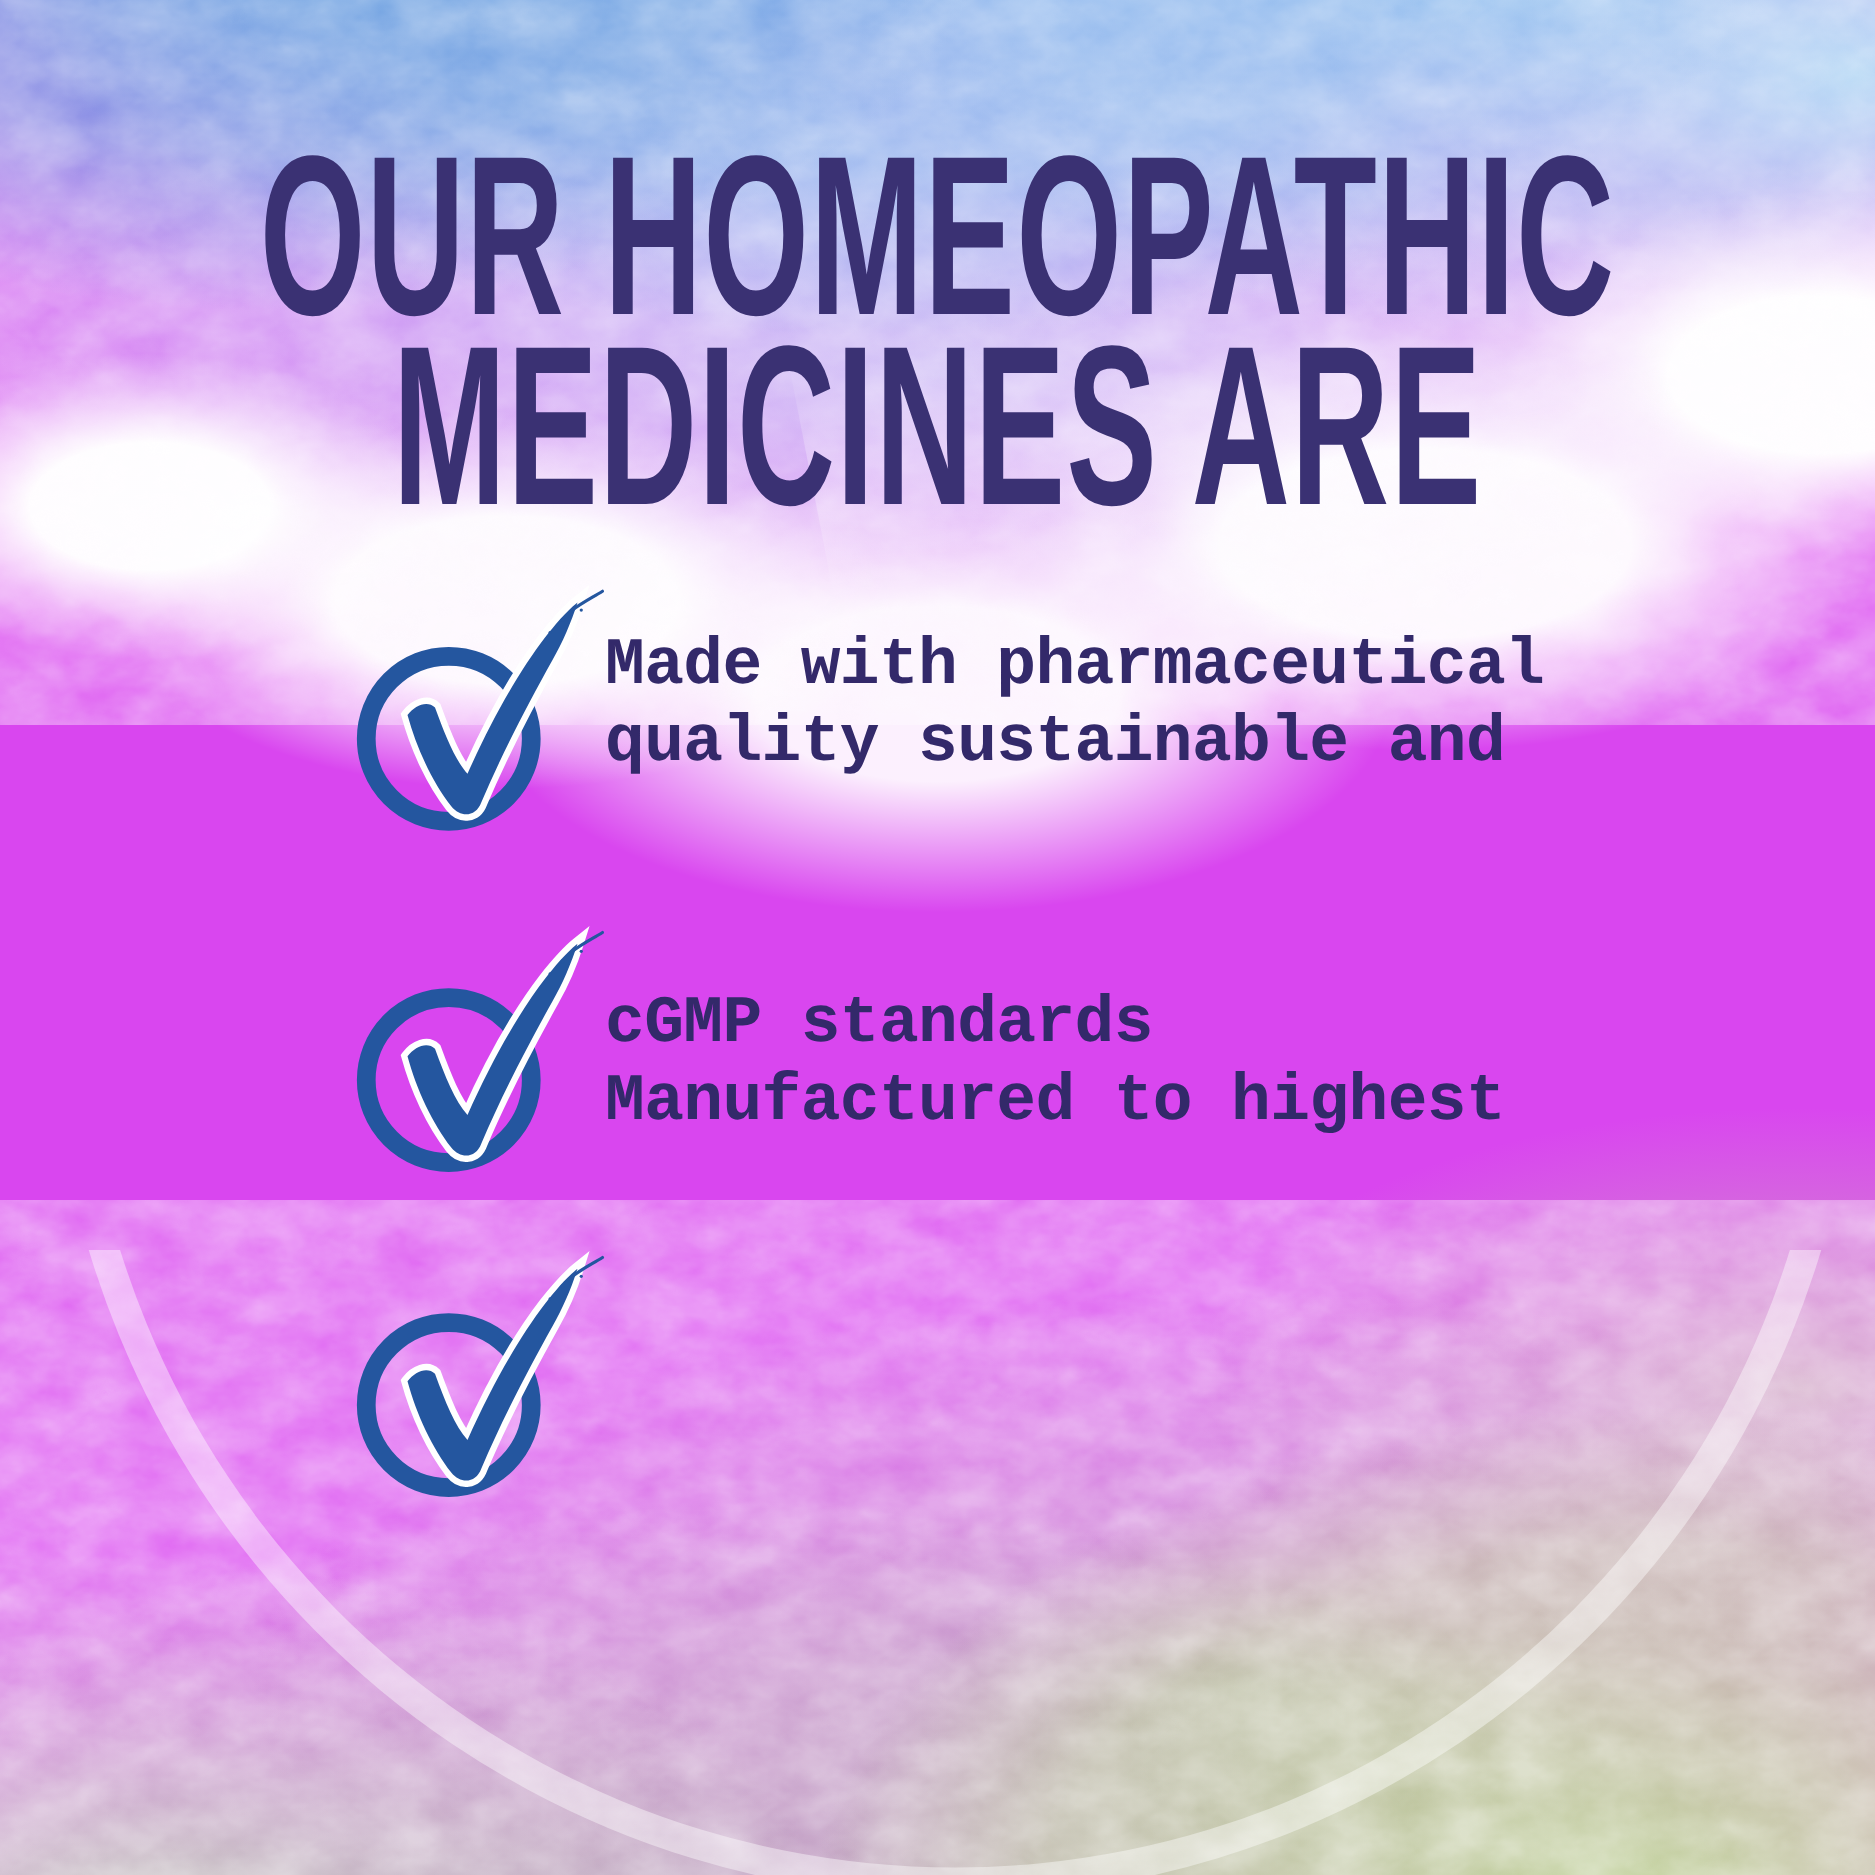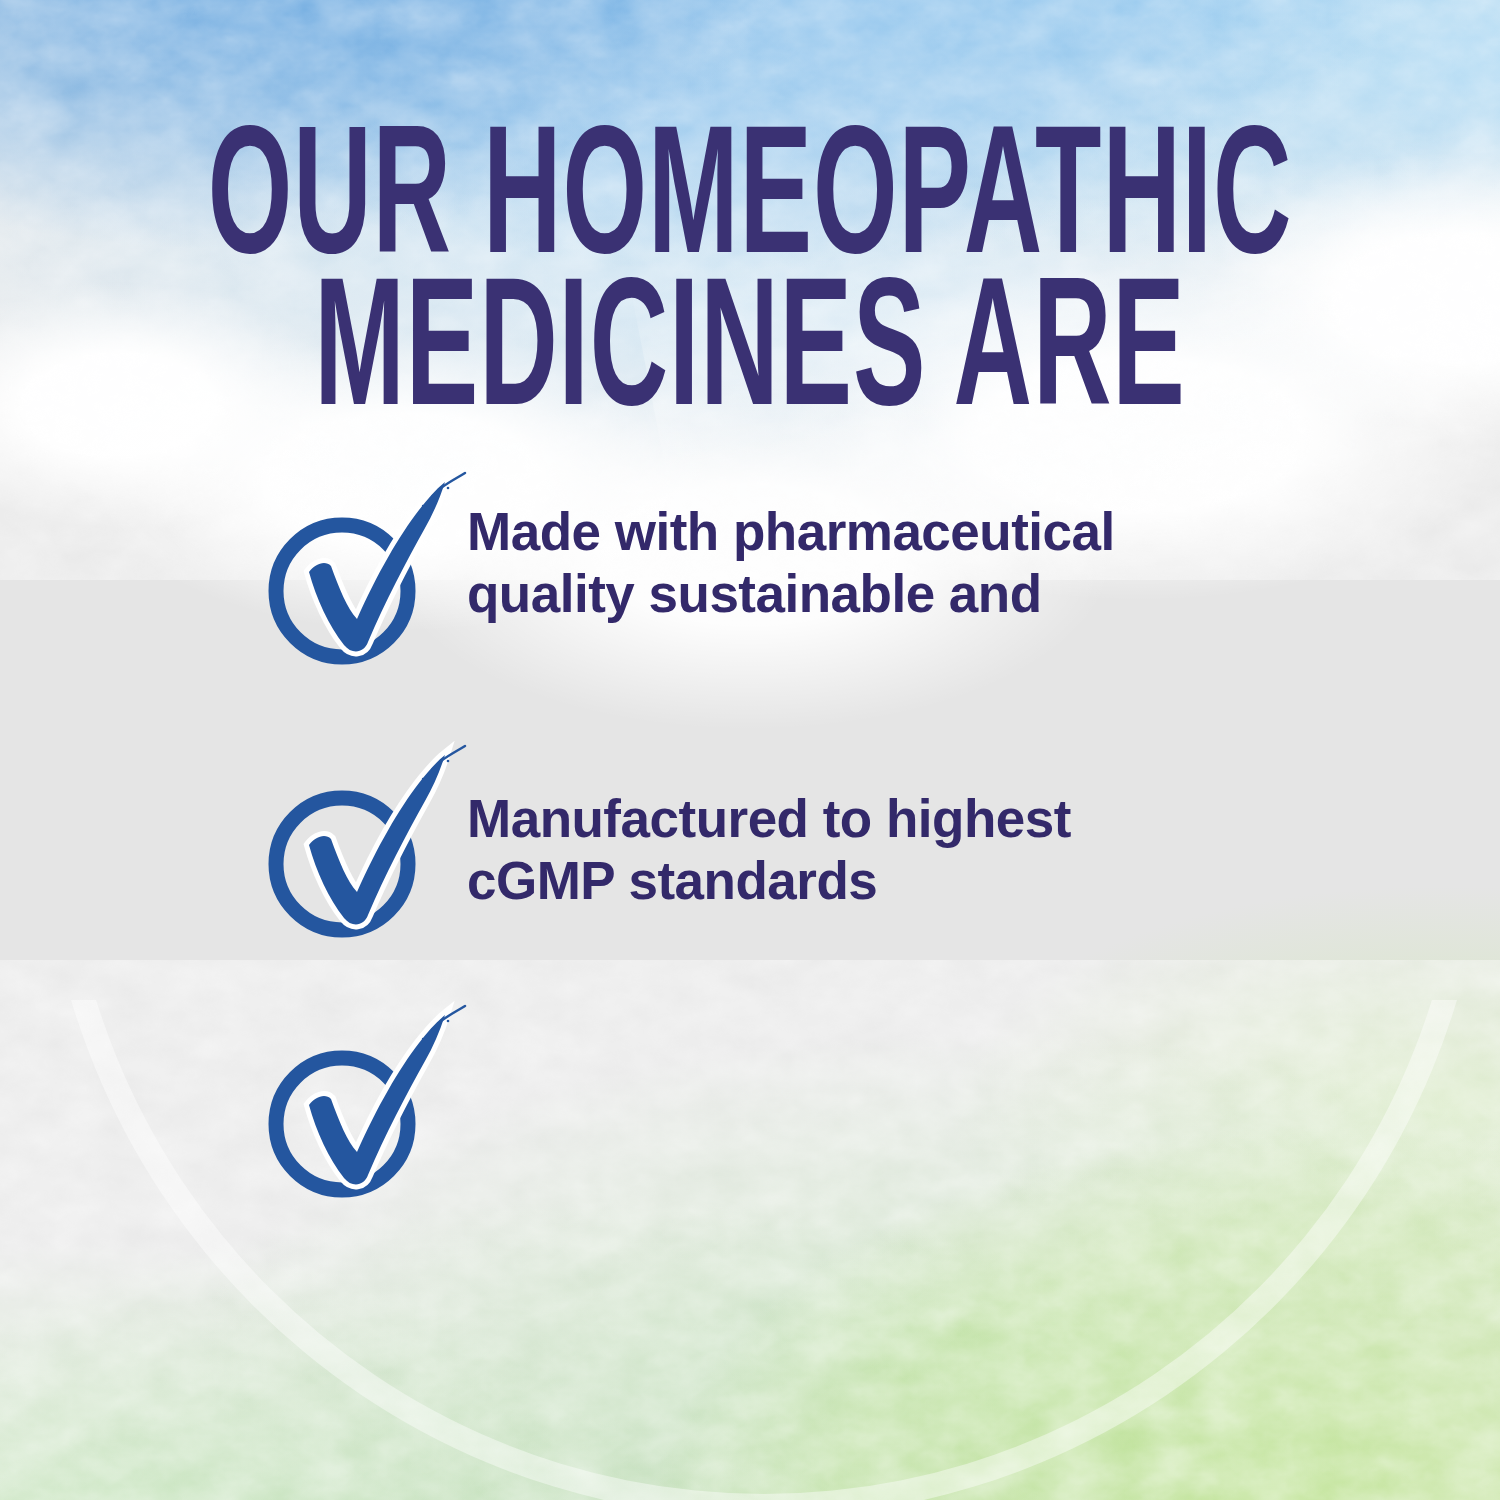--- a/index.html
+++ b/index.html
@@ -1,18 +1,18 @@
 <!DOCTYPE html>
 <html><head>
 <meta charset="utf-8">
 <style>
   html,body{margin:0;padding:0;background:#ffffff;}
   .canvas{
     position:relative;width:1500px;height:1500px;overflow:hidden;
-    background:#e5e5e5;font-family:"Liberation Sans",sans-serif;
+    background:#d946ef;font-family:"Liberation Sans",sans-serif;
   }
 
   
   .bg{position:absolute;inset:0;pointer-events:none;}
   .bg-blue{
     background:
       
       radial-gradient(ellipse 320px 170px at 8% 27%,  rgba(255,255,255,.98) 30%, rgba(255,255,255,0) 72%),
       radial-gradient(ellipse 430px 210px at 27% 32%, rgba(255,255,255,.95) 32%, rgba(255,255,255,0) 72%),
       radial-gradient(ellipse 520px 250px at 50% 37%, rgba(255,255,255,.92) 28%, rgba(255,255,255,0) 70%),
@@ -49,21 +49,21 @@
   
   .tex{position:absolute;left:0;pointer-events:none;}
   .tex-top{top:0;opacity:.5;}
   .tex-bottom{bottom:0;opacity:.55;}
 
   
   .headline{position:absolute;top:114px;left:0;width:100%;margin:0;text-align:center;color:#3a3173;font-weight:700;}
   .hl-line{display:block;font-size:128px;line-height:152px;letter-spacing:1px;transform:scale(.85,1.42);}
 
   
-  .bullet{position:absolute;left:265px;width:1160px;height:260px;}
+  .bullet{position:absolute;left:282px;width:1160px;height:260px;font-family:Liberation Mono, monospace;}
   .check-wrap{position:absolute;left:0;top:0;width:196px;height:192px;}
   .check-wrap svg{display:block;width:100%;height:100%;overflow:visible;}
   .bullet-text{
     position:absolute;left:202px;color:#33296a;font-weight:700;
     font-size:53px;line-height:62px;letter-spacing:-0.5px;white-space:nowrap;
   }
   .b1{top:475px;} .b1 .bullet-text{top:26px;}
   .b2{top:748px;} .b2 .bullet-text{top:40px;}
   .b3{top:1008px;} .b3 .bullet-text{top:32px;}
 </style>
@@ -123,22 +123,22 @@
         <circle cx="77" cy="115" r="66" fill="none" stroke="#24569f" stroke-width="15"></circle>
         <path d="M44,96 C50,88 60,84 66,90 C74,112 82,132 92,143 C112,98 134,60 154,34 C162,24 170,14 180,6 C175,22 168,38 160,52 C141,86 120,126 103,166 C99,177 87,179 79,169 C64,150 51,122 44,96 Z" fill="#ffffff" stroke="#ffffff" stroke-width="10"></path>
         <path d="M44,96 C50,88 60,84 66,90 C74,112 82,132 92,143 C112,98 134,60 154,34 C162,24 170,14 180,6 C175,22 168,38 160,52 C141,86 120,126 103,166 C99,177 87,179 79,169 C64,150 51,122 44,96 Z" fill="#24569f"></path>
         <path d="M176,12 C184,6 192,2 200,-3" fill="none" stroke="#24569f" stroke-width="2.5" stroke-linecap="round"></path>
         <circle cx="168" cy="20" r="1.6" fill="#24569f"></circle>
         <circle cx="183" cy="12" r="1.3" fill="#24569f"></circle>
         <circle cx="158" cy="30" r="1.2" fill="#24569f"></circle>
       </svg>
     </span>
     <div class="bullet-text">
+      <div>cGMP standards</div>
       <div>Manufactured to highest</div>
-      <div>cGMP standards</div>
     </div>
   </div>
 
   <div class="bullet b3">
     <span class="check-wrap">
       <svg viewBox="0 0 196 190">
         <circle cx="77" cy="115" r="66" fill="none" stroke="#24569f" stroke-width="15"></circle>
         <path d="M44,96 C50,88 60,84 66,90 C74,112 82,132 92,143 C112,98 134,60 154,34 C162,24 170,14 180,6 C175,22 168,38 160,52 C141,86 120,126 103,166 C99,177 87,179 79,169 C64,150 51,122 44,96 Z" fill="#ffffff" stroke="#ffffff" stroke-width="10"></path>
         <path d="M44,96 C50,88 60,84 66,90 C74,112 82,132 92,143 C112,98 134,60 154,34 C162,24 170,14 180,6 C175,22 168,38 160,52 C141,86 120,126 103,166 C99,177 87,179 79,169 C64,150 51,122 44,96 Z" fill="#24569f"></path>
         <path d="M176,12 C184,6 192,2 200,-3" fill="none" stroke="#24569f" stroke-width="2.5" stroke-linecap="round"></path>

